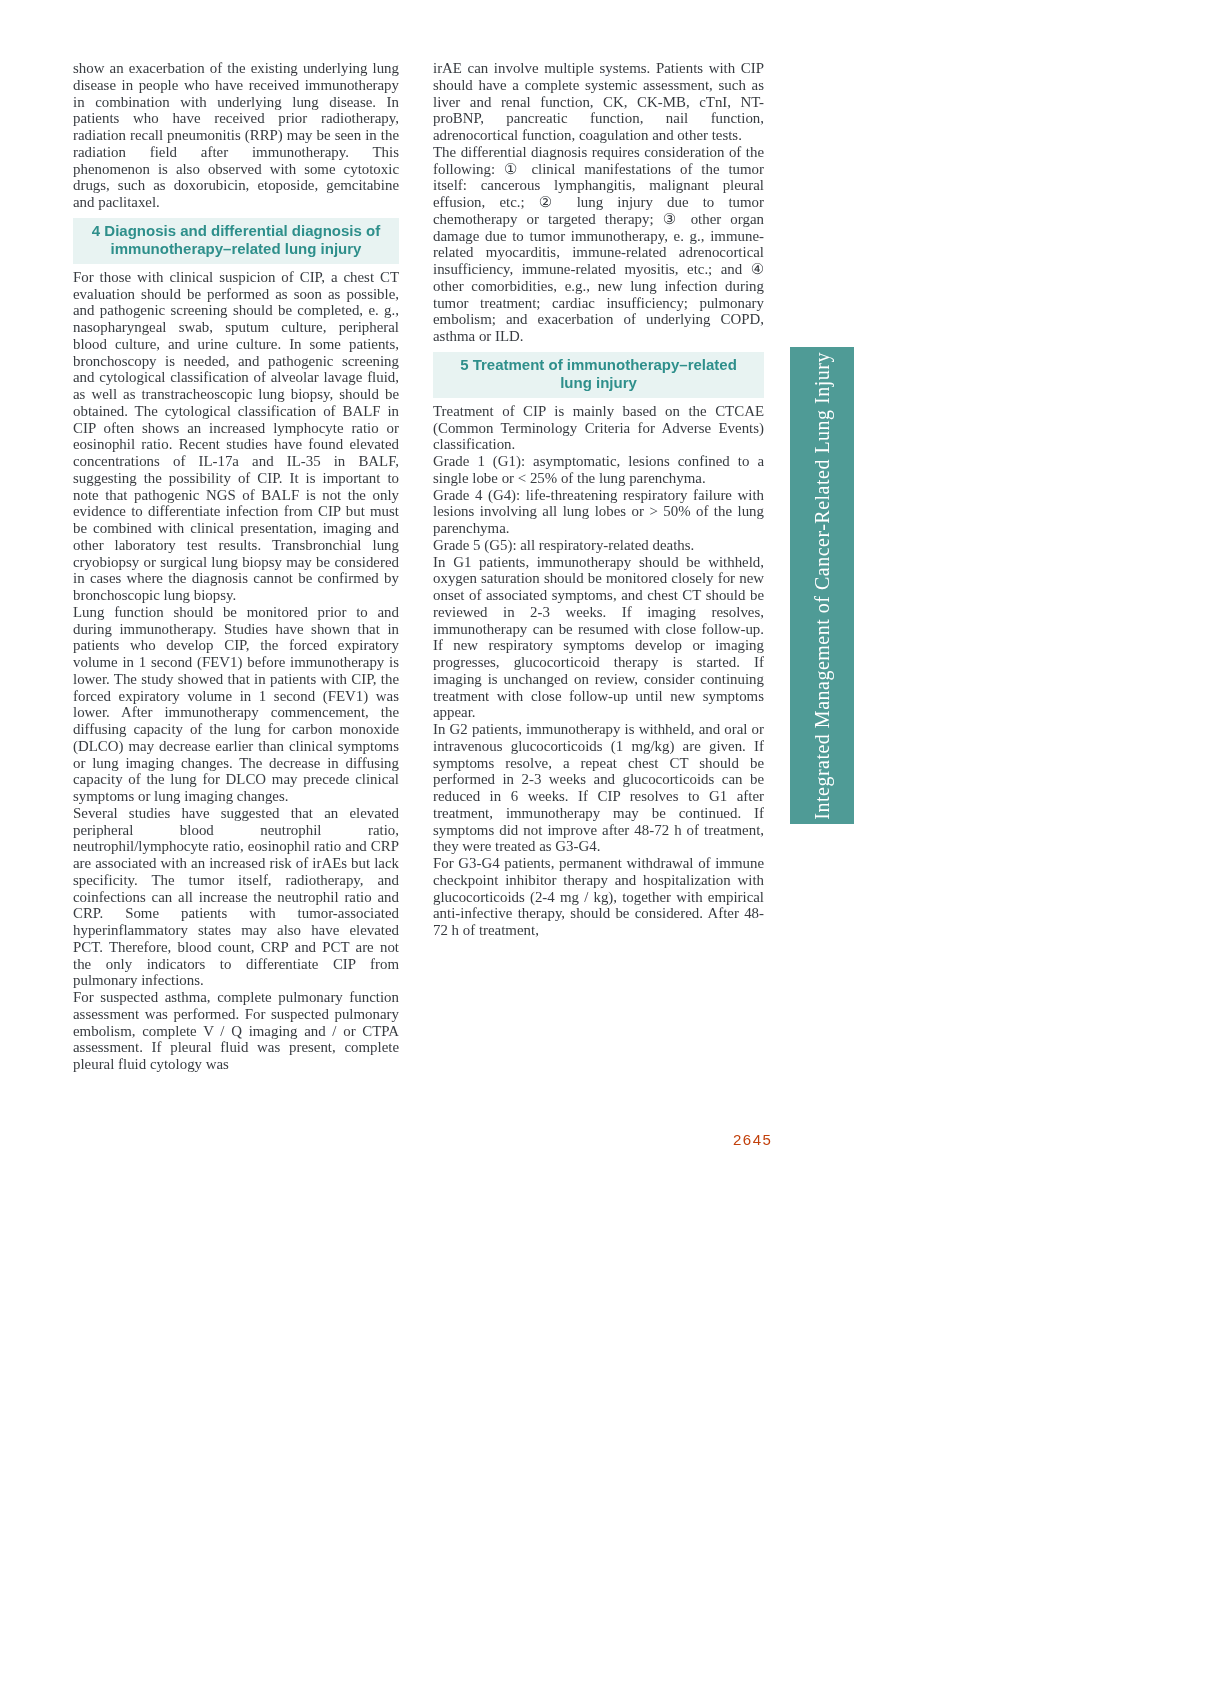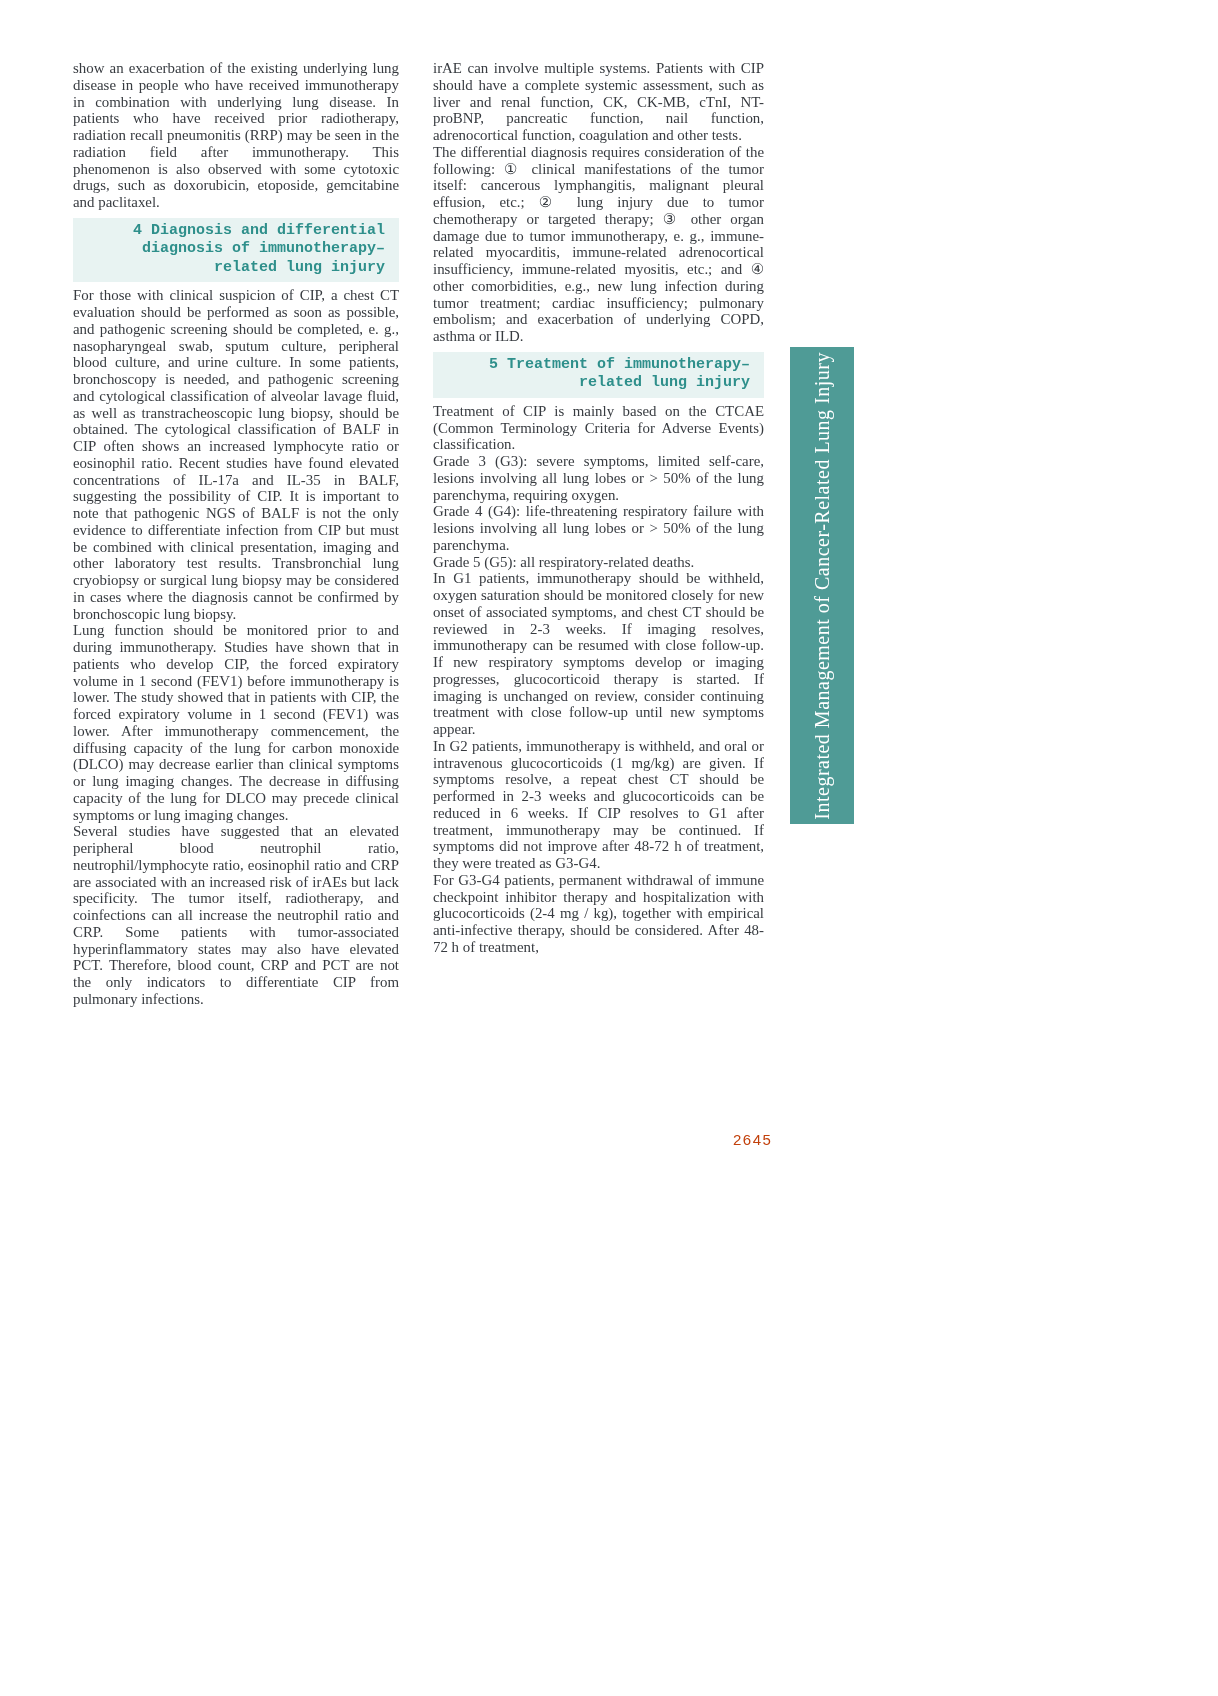--- a/index.html
+++ b/index.html
@@ -23,25 +23,25 @@
     line-height: 16.75px;
     color: #373b40;
     text-align: justify;
     font-family: "Liberation Serif", serif;
   }
   .section-heading {
     margin: 7px 0 5px 0;
     padding: 4px 14px 5px 14px;
     background: #e8f3f2;
     color: #2e8f8b;
-    font-family: Liberation Mono, monospace;
+    font-family: Liberation Sans, sans-serif;
     font-size: 15px;
     line-height: 18.5px;
     font-weight: bold;
-    text-align: right;
+    text-align: center;
   }
   .sidebar {
     position: absolute;
     left: 790px;
     top: 347px;
     width: 64px;
     height: 477px;
     background: #4f9b96;
     display: flex;
     align-items: center;
@@ -70,28 +70,29 @@
 <body>
 
 <div class="page">
 
   <div class="col col-left">
     <p>show an exacerbation of the existing underlying lung disease in people who have received immunotherapy in combination with underlying lung disease. In patients who have received prior radiotherapy, radiation recall pneumonitis (RRP) may be seen in the radiation field after immunotherapy. This phenomenon is also observed with some cytotoxic drugs, such as doxorubicin, etoposide, gemcitabine and paclitaxel.</p>
     <h2 class="section-heading">4 Diagnosis and differential diagnosis of immunotherapy–related lung injury</h2>
     <p>For those with clinical suspicion of CIP, a chest CT evaluation should be performed as soon as possible, and pathogenic screening should be completed, e. g., nasopharyngeal swab, sputum culture, peripheral blood culture, and urine culture. In some patients, bronchoscopy is needed, and pathogenic screening and cytological classification of alveolar lavage fluid, as well as transtracheoscopic lung biopsy, should be obtained. The cytological classification of BALF in CIP often shows an increased lymphocyte ratio or eosinophil ratio. Recent studies have found elevated concentrations of IL-17a and IL-35 in BALF, suggesting the possibility of CIP. It is important to note that pathogenic NGS of BALF is not the only evidence to differentiate infection from CIP but must be combined with clinical presentation, imaging and other laboratory test results. Transbronchial lung cryobiopsy or surgical lung biopsy may be considered in cases where the diagnosis cannot be confirmed by bronchoscopic lung biopsy.</p>
     <p>Lung function should be monitored prior to and during immunotherapy. Studies have shown that in patients who develop CIP, the forced expiratory volume in 1 second (FEV1) before immunotherapy is lower. The study showed that in patients with CIP, the forced expiratory volume in 1 second (FEV1) was lower. After immunotherapy commencement, the diffusing capacity of the lung for carbon monoxide (DLCO) may decrease earlier than clinical symptoms or lung imaging changes. The decrease in diffusing capacity of the lung for DLCO may precede clinical symptoms or lung imaging changes.</p>
     <p>Several studies have suggested that an elevated peripheral blood neutrophil ratio, neutrophil/lymphocyte ratio, eosinophil ratio and CRP are associated with an increased risk of irAEs but lack specificity. The tumor itself, radiotherapy, and coinfections can all increase the neutrophil ratio and CRP. Some patients with tumor-associated hyperinflammatory states may also have elevated PCT. Therefore, blood count, CRP and PCT are not the only indicators to differentiate CIP from pulmonary infections.</p>
+    <p>For suspected asthma, complete pulmonary function assessment was performed. For suspected pulmonary embolism, complete V / Q imaging and / or CTPA assessment. If pleural fluid was present, complete pleural fluid cytology was</p>
   </div>
 
   <div class="col col-right">
     <p>irAE can involve multiple systems. Patients with CIP should have a complete systemic assessment, such as liver and renal function, CK, CK-MB, cTnI, NT-proBNP, pancreatic function, nail function, adrenocortical function, coagulation and other tests.</p>
     <p>The differential diagnosis requires consideration of the following: ① clinical manifestations of the tumor itself: cancerous lymphangitis, malignant pleural effusion, etc.; ② lung injury due to tumor chemotherapy or targeted therapy; ③ other organ damage due to tumor immunotherapy, e. g., immune-related myocarditis, immune-related adrenocortical insufficiency, immune-related myositis, etc.; and ④ other comorbidities, e.g., new lung infection during tumor treatment; cardiac insufficiency; pulmonary embolism; and exacerbation of underlying COPD, asthma or ILD.</p>
     <h2 class="section-heading">5 Treatment of immunotherapy–related lung injury</h2>
     <p>Treatment of CIP is mainly based on the CTCAE (Common Terminology Criteria for Adverse Events) classification.</p>
-    <p>Grade 3 (G3): severe symptoms, limited self-care, lesions involving all lung lobes or &gt; 50% of the lung parenchyma, requiring oxygen.</p>
+    <p>Grade 1 (G1): asymptomatic, lesions confined to a single lobe or &lt; 25% of the lung parenchyma.</p>
     <p>Grade 4 (G4): life-threatening respiratory failure with lesions involving all lung lobes or &gt; 50% of the lung parenchyma.</p>
     <p>Grade 5 (G5): all respiratory-related deaths.</p>
     <p>In G1 patients, immunotherapy should be withheld, oxygen saturation should be monitored closely for new onset of associated symptoms, and chest CT should be reviewed in 2-3 weeks. If imaging resolves, immunotherapy can be resumed with close follow-up. If new respiratory symptoms develop or imaging progresses, glucocorticoid therapy is started. If imaging is unchanged on review, consider continuing treatment with close follow-up until new symptoms appear.</p>
     <p>In G2 patients, immunotherapy is withheld, and oral or intravenous glucocorticoids (1 mg/kg) are given. If symptoms resolve, a repeat chest CT should be performed in 2-3 weeks and glucocorticoids can be reduced in 6 weeks. If CIP resolves to G1 after treatment, immunotherapy may be continued. If symptoms did not improve after 48-72 h of treatment, they were treated as G3-G4.</p>
     <p>For G3-G4 patients, permanent withdrawal of immune checkpoint inhibitor therapy and hospitalization with glucocorticoids (2-4 mg / kg), together with empirical anti-infective therapy, should be considered. After 48-72 h of treatment,</p>
   </div>
 
   <div class="sidebar">
     <span class="sidebar-text">Integrated Management of Cancer-Related Lung Injury</span>
   </div>

